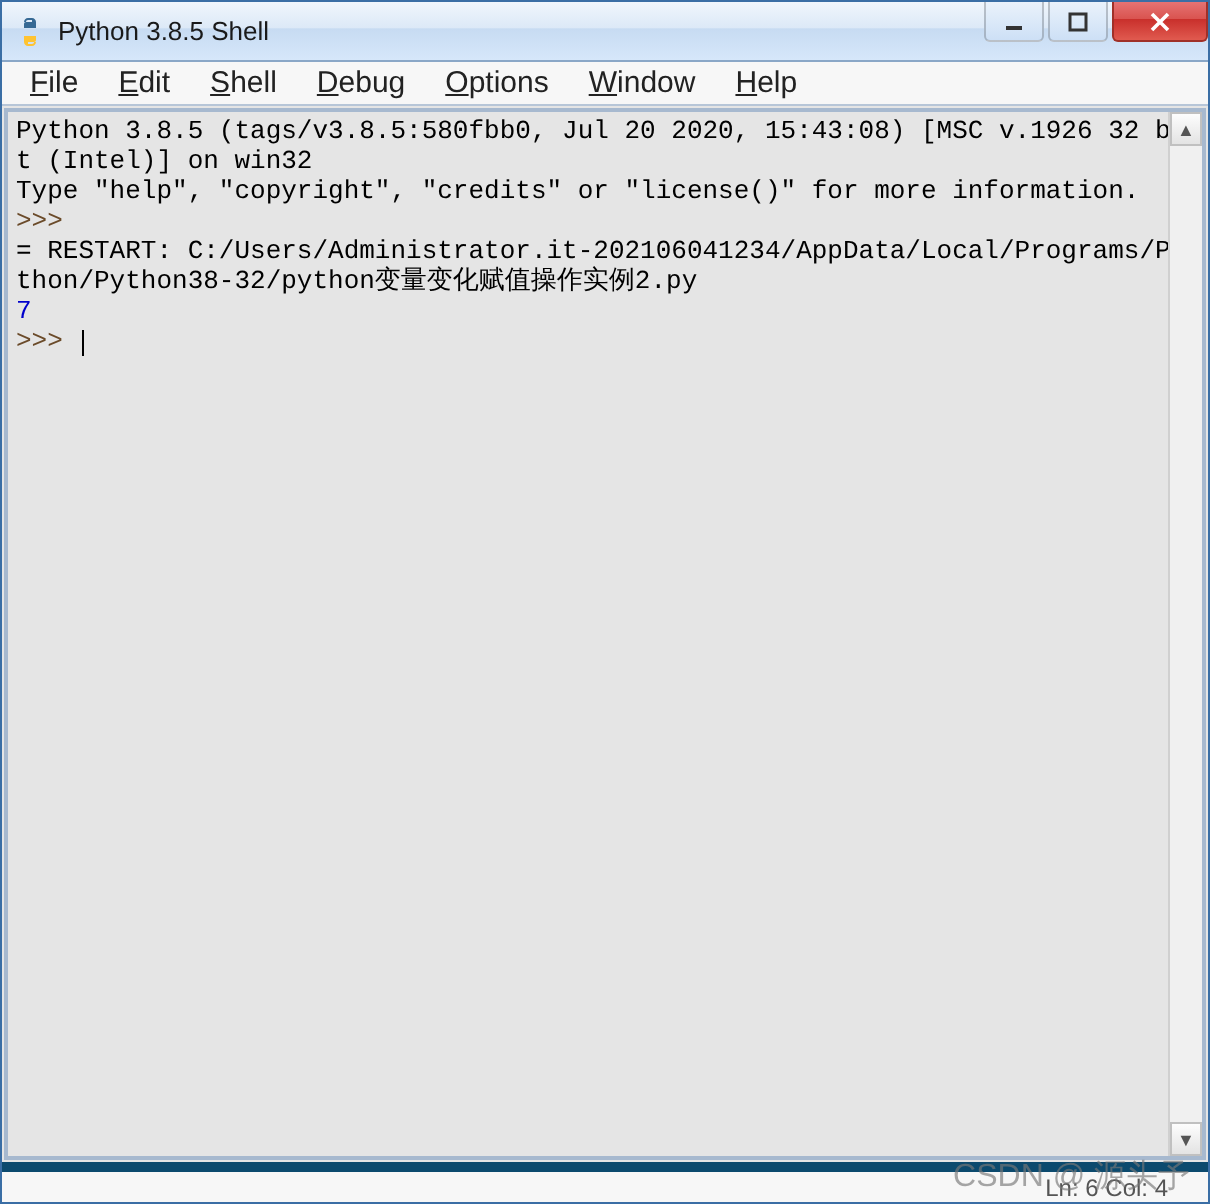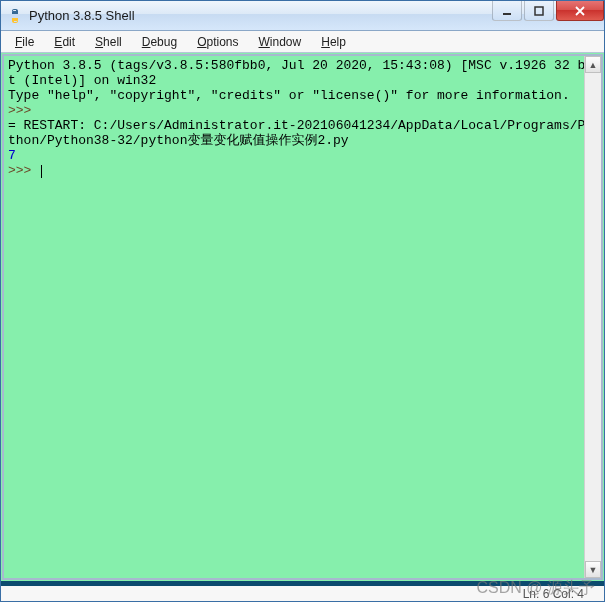--- a/index.html
+++ b/index.html
@@ -7,21 +7,21 @@
   body {
     width: 605px; height: 602px;
     font-family: "Segoe UI", Tahoma, sans-serif;
     background: #fff;
     overflow: hidden;
   }
   .window {
     width: 605px; height: 602px;
     border: 1px solid #3a6ea5;
     display: flex; flex-direction: column;
-    background: #86efac;
+    background: #e5e5e5;
   }
   
   .titlebar {
     height: 30px;
     background: linear-gradient(to bottom, #f0f6fc 0%, #dce9f7 45%, #c7dbf2 46%, #d6e7fa 100%);
     border-bottom: 1px solid #8aa7c7;
     display: flex; align-items: center;
     padding: 0 0 0 6px;
     position: relative;
   }
@@ -55,21 +55,21 @@
     color: #fff; margin-right: 0;
     border-color: #a03028;
   }
   
   .menubar {
     height: 22px;
     background: #f7f7f7;
     border-bottom: 1px solid #b7c6d8;
     display: flex; align-items: center;
     padding: 0 4px;
-    font-size: 12px;
+    font-size: 15px;
   }
   .menubar .menu {
     padding: 2px 10px;
     cursor: pointer;
     color: #222;
   }
   .menubar .menu u { text-underline-offset: 1px; }
   
   .content-wrap {
     flex: 1 1 auto;

